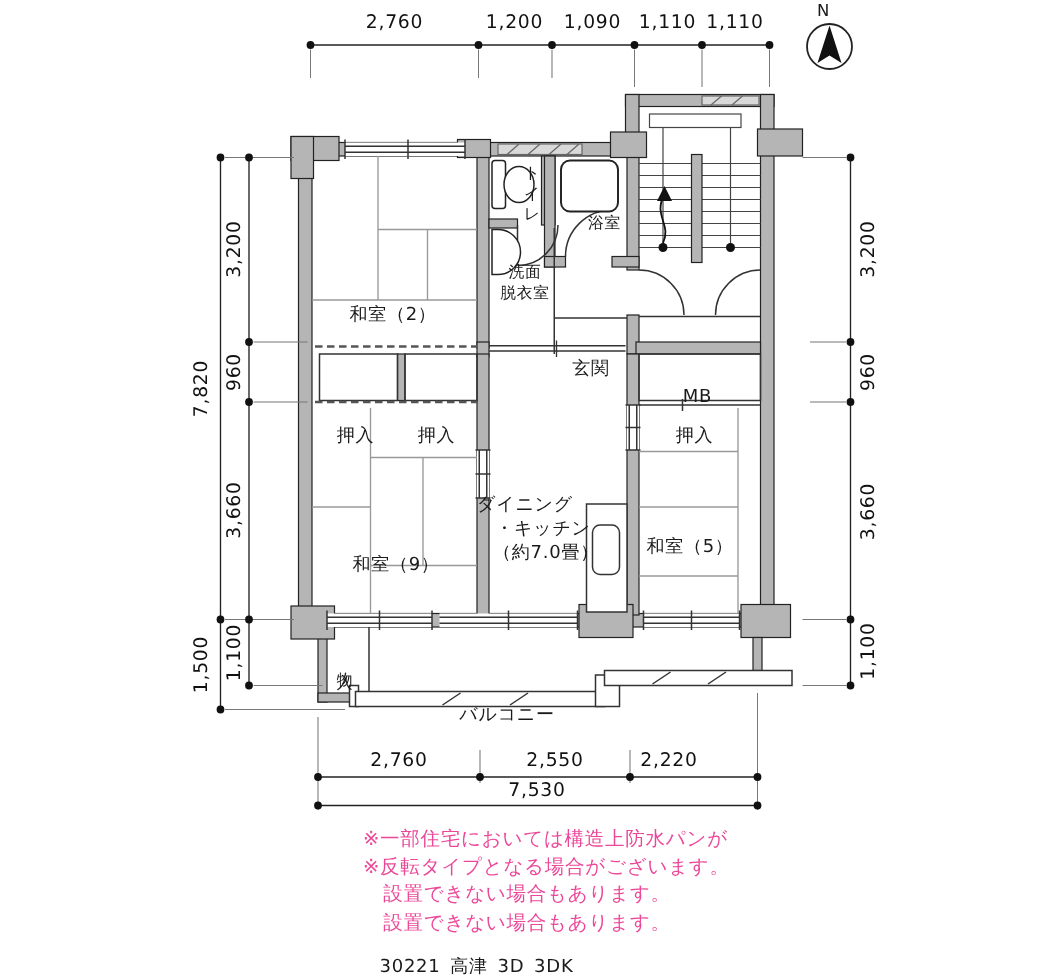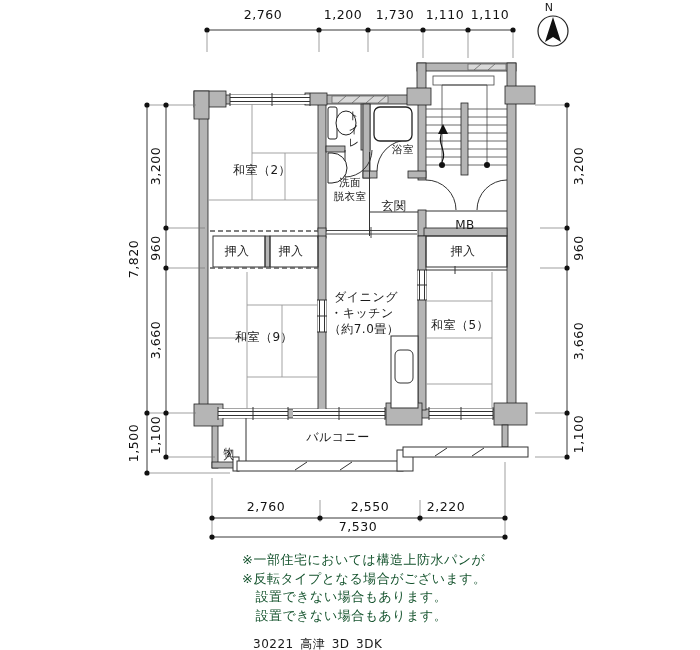--- a/index.html
+++ b/index.html
@@ -5,23 +5,23 @@
   html,body{margin:0;padding:0;background:#fff;}
   #canvas{position:relative;width:640px;height:650px;background:#ffffff;overflow:hidden;
           font-family:"DejaVu Sans","Liberation Sans",sans-serif;color:#1a1a1a;}
   #plan-svg{position:absolute;left:0;top:0;}
   .lbl{position:absolute;transform:translate(-50%,-50%);white-space:pre;color:#1a1a1a;
        font-size:12px;line-height:1;letter-spacing:0.5px;}
   .dim{font-size:12.5px;letter-spacing:0.5px;color:#111;}
   .rot{transform:translate(-50%,-50%) rotate(-90deg);}
   .v{writing-mode:vertical-rl;transform:translate(-50%,-50%);letter-spacing:2px;}
   .small{font-size:10.5px;}
-  .room{font-size:12px;}
+  .room{font-size:12px;margin-top:39px;}
   .notes{position:absolute;left:242px;top:551px;font-size:13px;line-height:18.5px;
-         letter-spacing:0.5px;color:#14532d;}
+         letter-spacing:0.5px;color:#ec4899;}
   .footer{position:absolute;left:253px;top:636px;font-size:12px;color:#1a1a1a;letter-spacing:0.5px;}
 </style>
 </head>
 <body>
 
 <div id="canvas">
 
   <svg id="plan-svg" width="700" height="650" viewBox="0 0 700 650">
 
     <g fill="#b5b5b5" stroke="#222" stroke-width="0.8">
@@ -285,21 +285,21 @@
     </g>
 
     <g>
       <circle cx="553" cy="31" r="15" fill="none" stroke="#222" stroke-width="1.2"></circle>
       <polygon points="553,17 545,42 553,37 561,42" fill="#111"></polygon>
     </g>
   </svg>
 
   <div class="lbl dim" style="left:263px;top:15px">2,760</div>
   <div class="lbl dim" style="left:343px;top:15px">1,200</div>
-  <div class="lbl dim" style="left:395px;top:15px">1,730</div>
+  <div class="lbl dim" style="left:395px;top:15px">1,090</div>
   <div class="lbl dim" style="left:445px;top:15px">1,110</div>
   <div class="lbl dim" style="left:490px;top:15px">1,110</div>
 
   <div class="lbl dim rot" style="left:134px;top:259px">7,820</div>
   <div class="lbl dim rot" style="left:134px;top:443px">1,500</div>
   <div class="lbl dim rot" style="left:156px;top:166px">3,200</div>
   <div class="lbl dim rot" style="left:156px;top:248px">960</div>
   <div class="lbl dim rot" style="left:156px;top:340px">3,660</div>
   <div class="lbl dim rot" style="left:156px;top:435px">1,100</div>
 
@@ -318,21 +318,21 @@
   <div class="lbl room" style="left:262px;top:170px">和室（2）</div>
   <div class="lbl small v" style="left:354px;top:124px">トイレ</div>
   <div class="lbl small" style="left:403px;top:149px">浴室</div>
   <div class="lbl small" style="left:350px;top:182px">洗面</div>
   <div class="lbl small" style="left:350px;top:196px">脱衣室</div>
   <div class="lbl room" style="left:394px;top:206px">玄関</div>
   <div class="lbl room" style="left:465px;top:225px">MB</div>
   <div class="lbl room" style="left:237px;top:251px">押入</div>
   <div class="lbl room" style="left:291px;top:251px">押入</div>
   <div class="lbl room" style="left:463px;top:251px">押入</div>
-  <div class="lbl room" style="left:366px;top:297px">ダイニング</div>
+  <div class="lbl room" style="left:350px;top:297px">ダイニング</div>
   <div class="lbl room" style="left:362px;top:313px">・キッチン</div>
   <div class="lbl room" style="left:364px;top:329px">（約7.0畳）</div>
   <div class="lbl room" style="left:264px;top:337px">和室（9）</div>
   <div class="lbl room" style="left:460px;top:325px">和室（5）</div>
   <div class="lbl small v" style="left:229px;top:441px">物入</div>
   <div class="lbl room" style="left:338px;top:437px">バルコニー</div>
 
   <div class="notes">
     <div>※一部住宅においては構造上防水パンが</div>
     <div>※反転タイプとなる場合がございます。</div>

